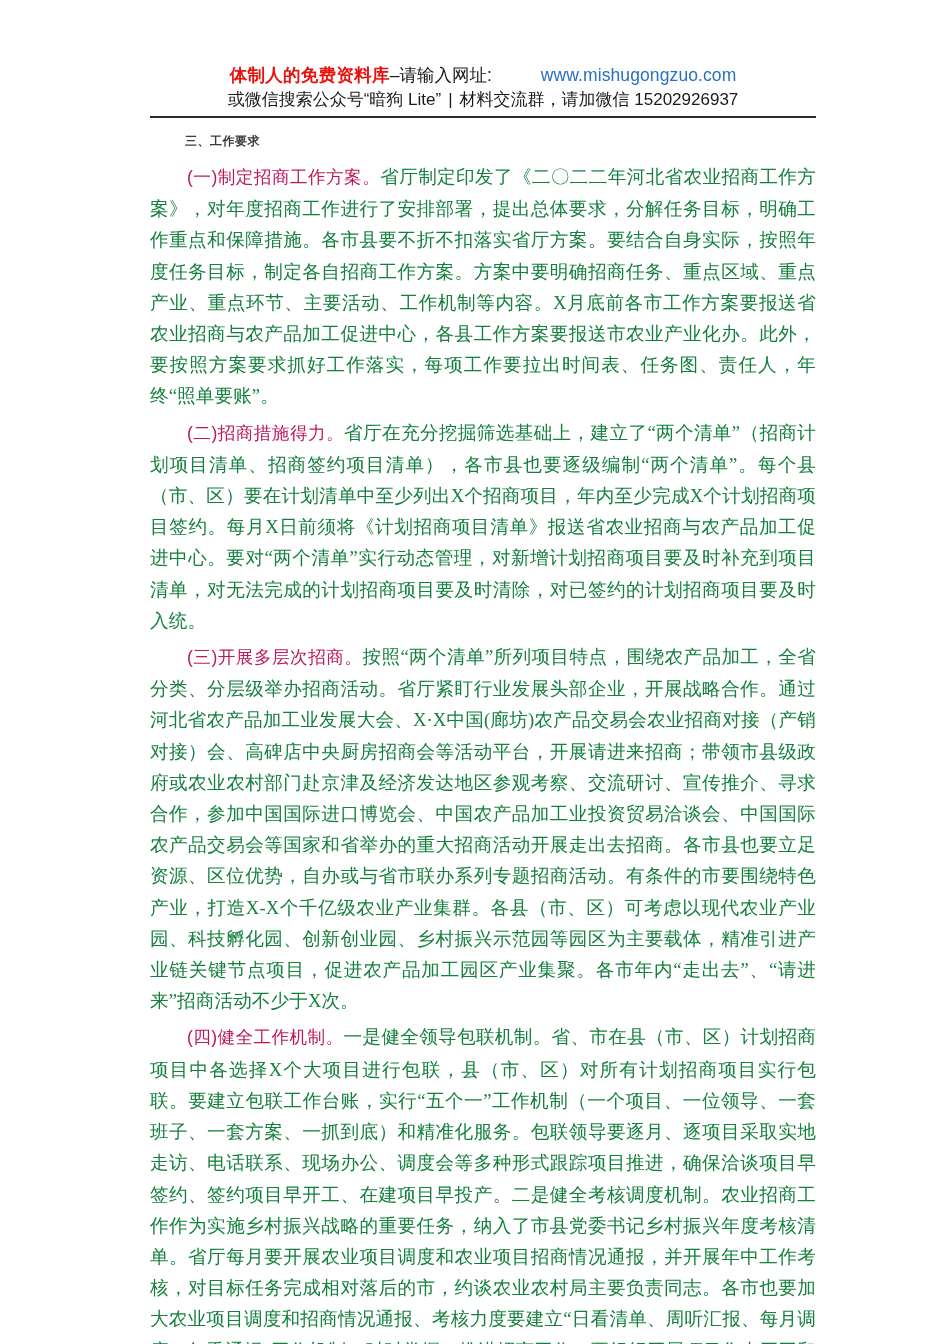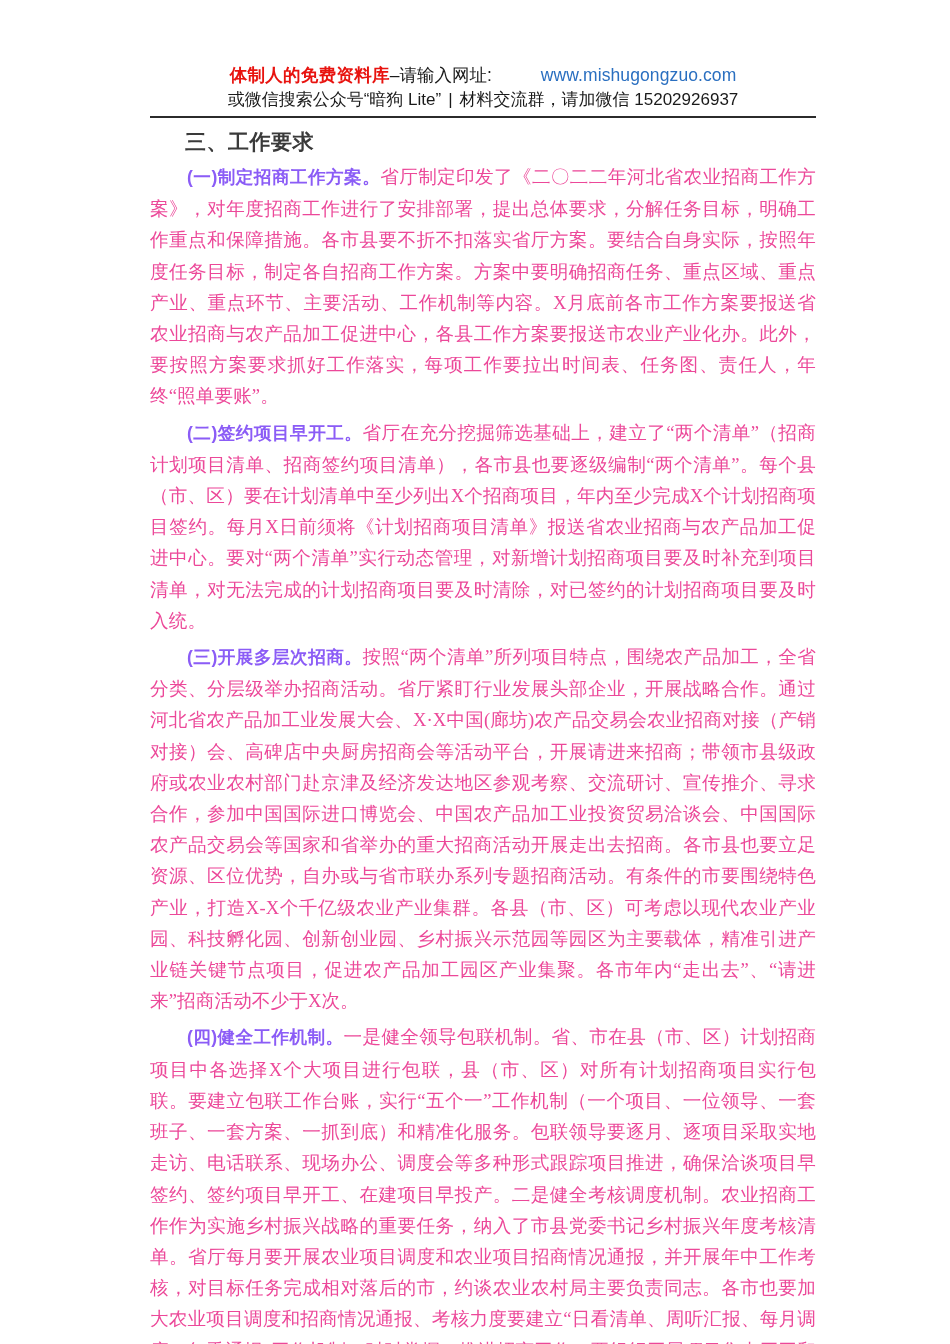--- a/index.html
+++ b/index.html
@@ -73,21 +73,21 @@
   .doc {
     position: absolute;
     left: 150px;
     top: 126px;
     width: 666px;
   }
 
   .heading {
     font-family: "Liberation Sans", "DejaVu Sans", sans-serif;
     font-weight: bold;
-    font-size: 21px;
+    font-size: 12px;
     line-height: 31px;
     color: #3a3a3a;
     text-indent: 35px;
     margin: 0 0 4px 0;
     letter-spacing: 0.5px;
   }
 
   .para {
     font-family: "Liberation Serif", "DejaVu Serif", serif;
     font-size: 18.6px;
@@ -97,27 +97,27 @@
     text-indent: 37px;
     text-align: justify;
     text-justify: inter-ideograph;
     letter-spacing: 0.1px;
     word-break: break-all;
   }
   .para:last-child { margin-bottom: 0; }
 
   .para .lead {
     font-family: "Liberation Sans", "DejaVu Sans", sans-serif;
-    font-weight: bold;
+    font-weight: normal;
     font-size: 17.6px;
-    color: #8b5cf6;
+    color: #be185d;
     letter-spacing: 0.2px;
   }
   .para .body-text {
-    color: #ec4899;
+    color: #15803d;
   }
 </style>
 </head>
 <body>
 
 <div class="page">
 
   <div class="promo">
     <div class="promo-line1">
       <span class="promo-brand">体制人的免费资料库</span><span class="promo-prompt">–请输入网址:</span>
@@ -130,21 +130,21 @@
 
   <div class="doc">
 
     <p class="heading">三、工作要求</p>
 
     <p class="para">
       <span class="lead">(一)制定招商工作方案。</span><span class="body-text">省厅制定印发了《二〇二二年河北省农业招商工作方案》，对年度招商工作进行了安排部署，提出总体要求，分解任务目标，明确工作重点和保障措施。各市县要不折不扣落实省厅方案。要结合自身实际，按照年度任务目标，制定各自招商工作方案。方案中要明确招商任务、重点区域、重点产业、重点环节、主要活动、工作机制等内容。X月底前各市工作方案要报送省农业招商与农产品加工促进中心，各县工作方案要报送市农业产业化办。此外，要按照方案要求抓好工作落实，每项工作要拉出时间表、任务图、责任人，年终“照单要账”。</span>
     </p>
 
     <p class="para">
-      <span class="lead">(二)签约项目早开工。</span><span class="body-text">省厅在充分挖掘筛选基础上，建立了“两个清单”（招商计划项目清单、招商签约项目清单），各市县也要逐级编制“两个清单”。每个县（市、区）要在计划清单中至少列出X个招商项目，年内至少完成X个计划招商项目签约。每月X日前须将《计划招商项目清单》报送省农业招商与农产品加工促进中心。要对“两个清单”实行动态管理，对新增计划招商项目要及时补充到项目清单，对无法完成的计划招商项目要及时清除，对已签约的计划招商项目要及时入统。</span>
+      <span class="lead">(二)招商措施得力。</span><span class="body-text">省厅在充分挖掘筛选基础上，建立了“两个清单”（招商计划项目清单、招商签约项目清单），各市县也要逐级编制“两个清单”。每个县（市、区）要在计划清单中至少列出X个招商项目，年内至少完成X个计划招商项目签约。每月X日前须将《计划招商项目清单》报送省农业招商与农产品加工促进中心。要对“两个清单”实行动态管理，对新增计划招商项目要及时补充到项目清单，对无法完成的计划招商项目要及时清除，对已签约的计划招商项目要及时入统。</span>
     </p>
 
     <p class="para">
       <span class="lead">(三)开展多层次招商。</span><span class="body-text">按照“两个清单”所列项目特点，围绕农产品加工，全省分类、分层级举办招商活动。省厅紧盯行业发展头部企业，开展战略合作。通过河北省农产品加工业发展大会、X·X中国(廊坊)农产品交易会农业招商对接（产销对接）会、高碑店中央厨房招商会等活动平台，开展请进来招商；带领市县级政府或农业农村部门赴京津及经济发达地区参观考察、交流研讨、宣传推介、寻求合作，参加中国国际进口博览会、中国农产品加工业投资贸易洽谈会、中国国际农产品交易会等国家和省举办的重大招商活动开展走出去招商。各市县也要立足资源、区位优势，自办或与省市联办系列专题招商活动。有条件的市要围绕特色产业，打造X-X个千亿级农业产业集群。各县（市、区）可考虑以现代农业产业园、科技孵化园、创新创业园、乡村振兴示范园等园区为主要载体，精准引进产业链关键节点项目，促进农产品加工园区产业集聚。各市年内“走出去”、“请进来”招商活动不少于X次。</span>
     </p>
 
     <p class="para">
       <span class="lead">(四)健全工作机制。</span><span class="body-text">一是健全领导包联机制。省、市在县（市、区）计划招商项目中各选择X个大项目进行包联，县（市、区）对所有计划招商项目实行包联。要建立包联工作台账，实行“五个一”工作机制（一个项目、一位领导、一套班子、一套方案、一抓到底）和精准化服务。包联领导要逐月、逐项目采取实地走访、电话联系、现场办公、调度会等多种形式跟踪项目推进，确保洽谈项目早签约、签约项目早开工、在建项目早投产。二是健全考核调度机制。农业招商工作作为实施乡村振兴战略的重要任务，纳入了市县党委书记乡村振兴年度考核清单。省厅每月要开展农业项目调度和农业项目招商情况通报，并开展年中工作考核，对目标任务完成相对落后的市，约谈农业农村局主要负责同志。各市也要加大农业项目调度和招商情况通报、考核力度要建立“日看清单、周听汇报、每月调度、每季通报”工作机制，时时掌握、推进招商工作。要组织开展项目集中开工和招商重点项目观摩，努力形成项目建设“比学赶帮超”氛围。每市年内至少各组织一次。三是健全奖励激励机制。省厅要评选X个招商政策齐备、招商措施得力、营商环境优质、招商成效突出的招商工作先</span>
     </p>
 

